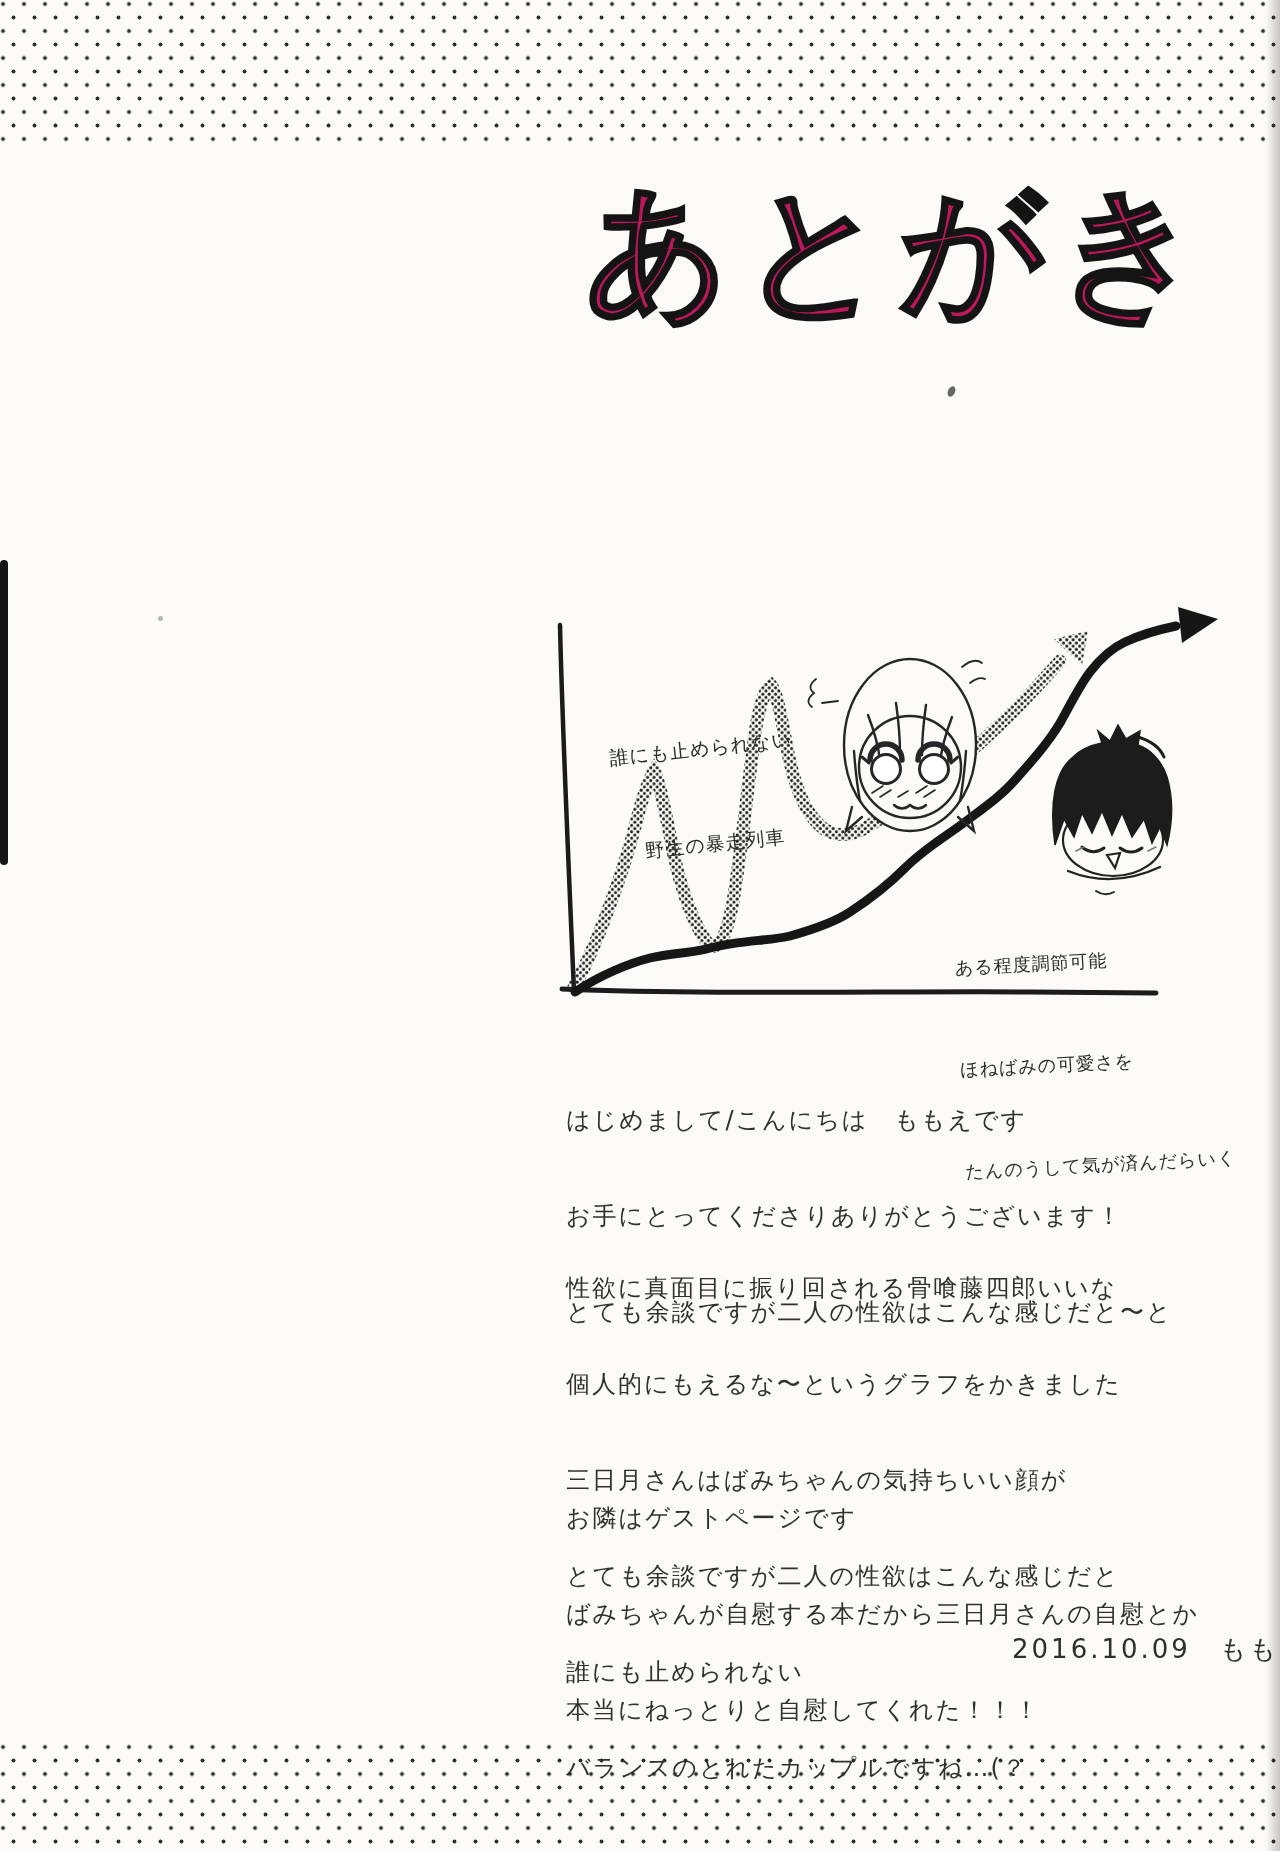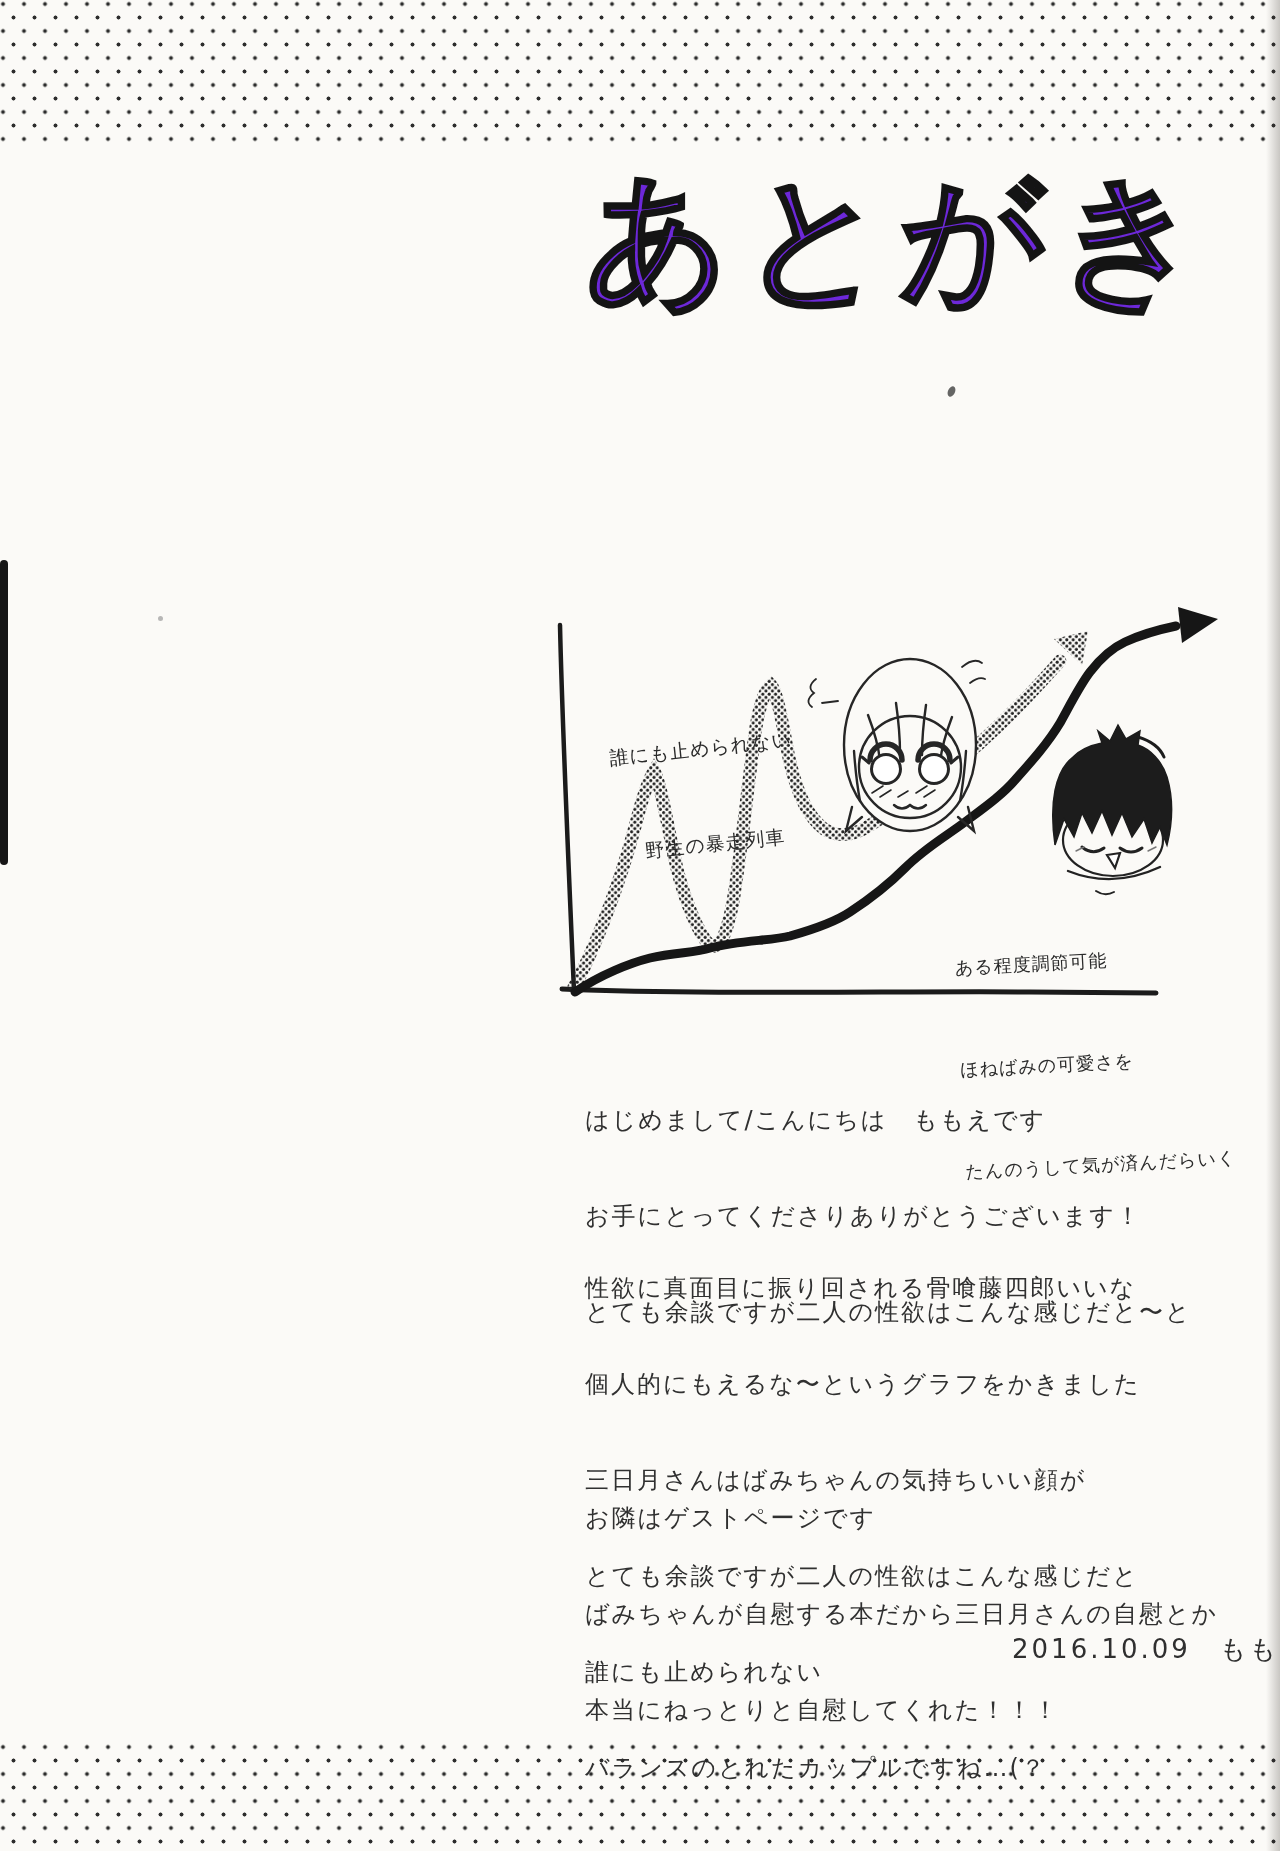--- a/index.html
+++ b/index.html
@@ -12,33 +12,33 @@
     position:absolute;left:0;width:1280px;
     background-image:
       radial-gradient(circle,#2c2c2c 1.7px,rgba(0,0,0,0) 2.3px),
       radial-gradient(circle,#2c2c2c 1.7px,rgba(0,0,0,0) 2.3px);
     background-size:21px 27px;
     background-position:3px 4px,13.5px 17.5px;
   }
   #band-top{top:0;height:149px;}
   #band-bottom{top:1743px;height:108px;}
   #page-title{
-    position:absolute;left:585px;top:160px;
+    position:absolute;left:585px;top:172px;
     font-size:142px;font-weight:bold;letter-spacing:12px;line-height:1.1;
-    color:#6d28d9;-webkit-text-stroke:3px #141414;white-space:pre;
+    color:#be185d;-webkit-text-stroke:3px #141414;white-space:pre;
   }
   #graph-svg{position:absolute;left:470px;top:555px;}
   .sketchlabel{
     position:absolute;color:#2b2b2b;white-space:pre;
     font-size:19px;letter-spacing:1px;line-height:32px;
   }
   #label-runaway{left:614px;top:668px;transform:rotate(-6deg);}
   #label-runaway .l2{margin-left:26px;}
   #label-adjust{left:960px;top:876px;transform:rotate(-3deg);line-height:34px;font-size:18px;}
-  .para{position:absolute;left:585px;font-size:24px;letter-spacing:2px;
+  .para{position:absolute;left:566px;font-size:24px;letter-spacing:2px;
         line-height:32px;color:#303030;white-space:pre;}
   .tline{height:32px;}
   #signature{position:absolute;left:1012px;top:1632px;font-size:26px;
              letter-spacing:3px;color:#2f2f2f;white-space:pre;}
   #spine-mark{position:absolute;left:0;top:560px;width:8px;height:305px;
               background:#161616;border-radius:4px;}
   #edge-right{position:absolute;right:0;top:0;width:14px;height:1851px;
               background:linear-gradient(to right,rgba(0,0,0,0),rgba(70,65,58,.28));}
   .speck{position:absolute;border-radius:50%;}
   #speck1{left:948px;top:386px;width:7px;height:11px;background:#4a4a4a;

